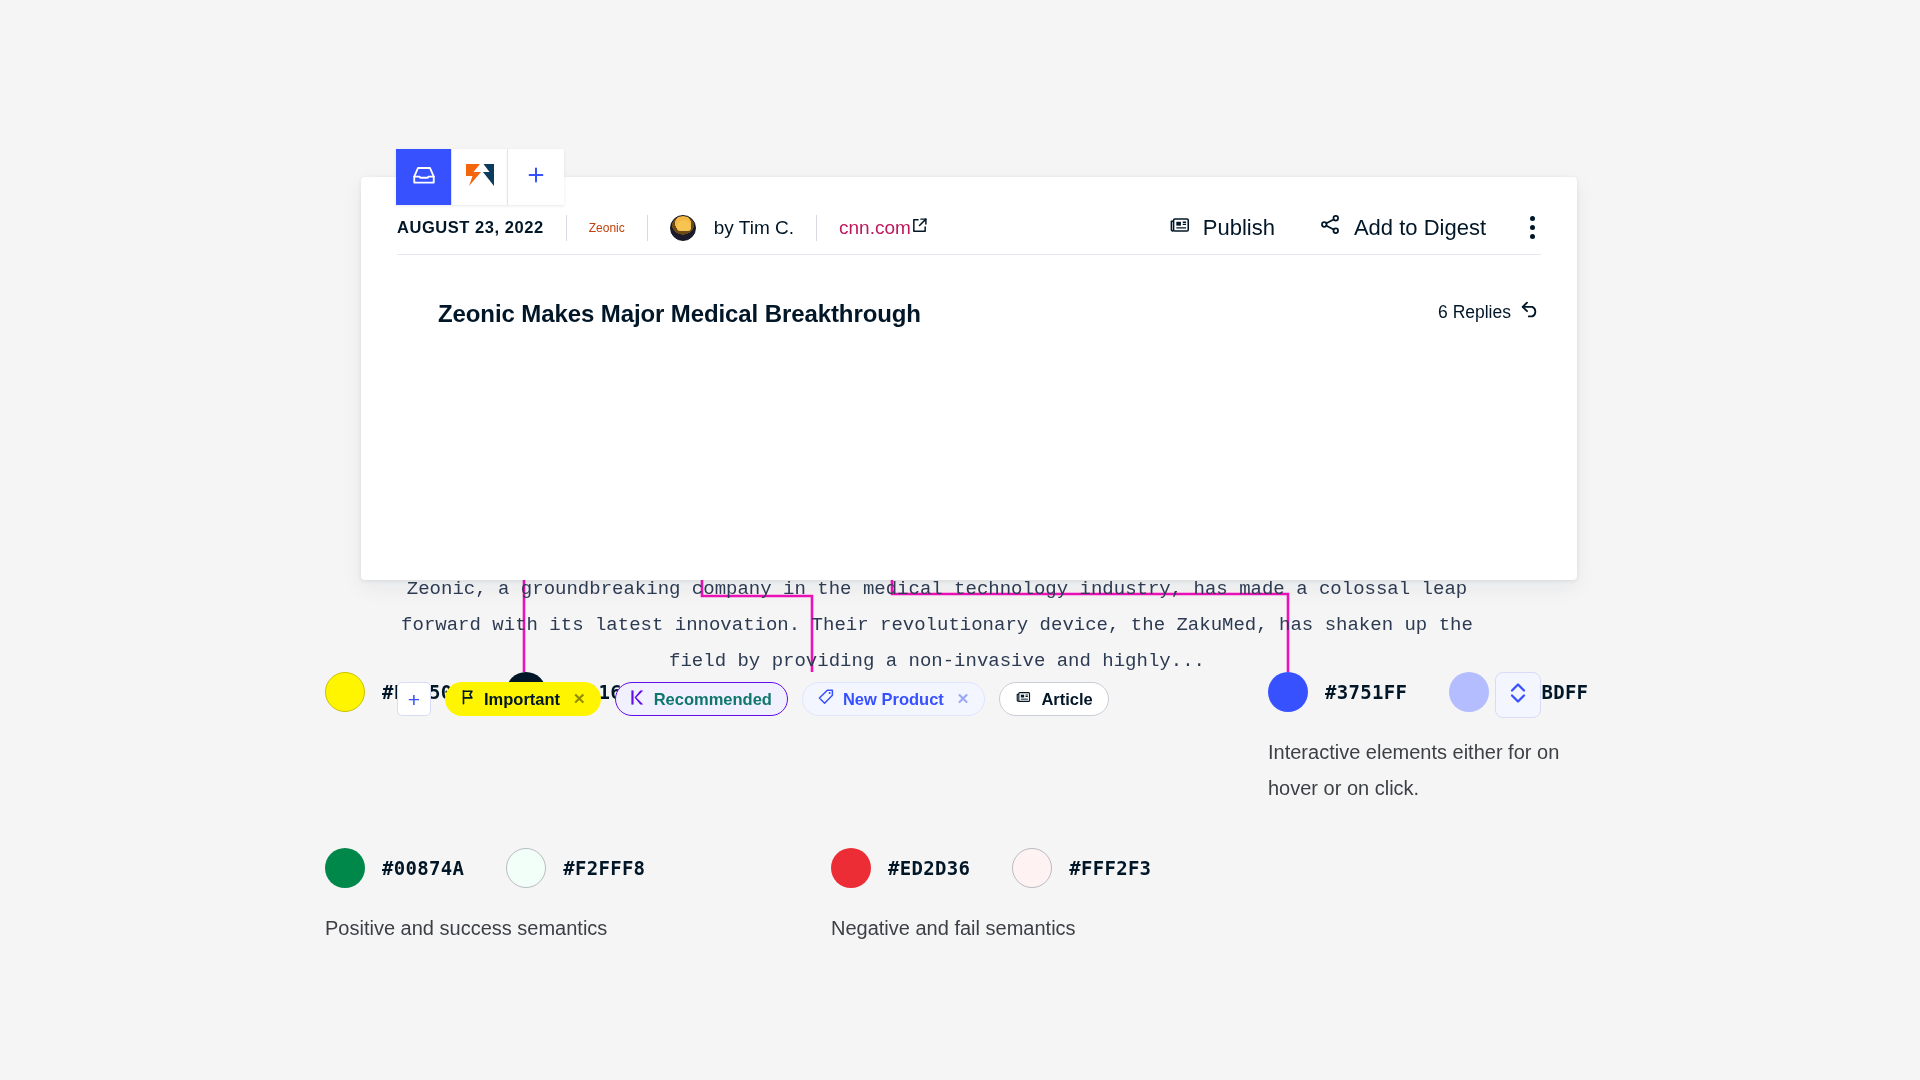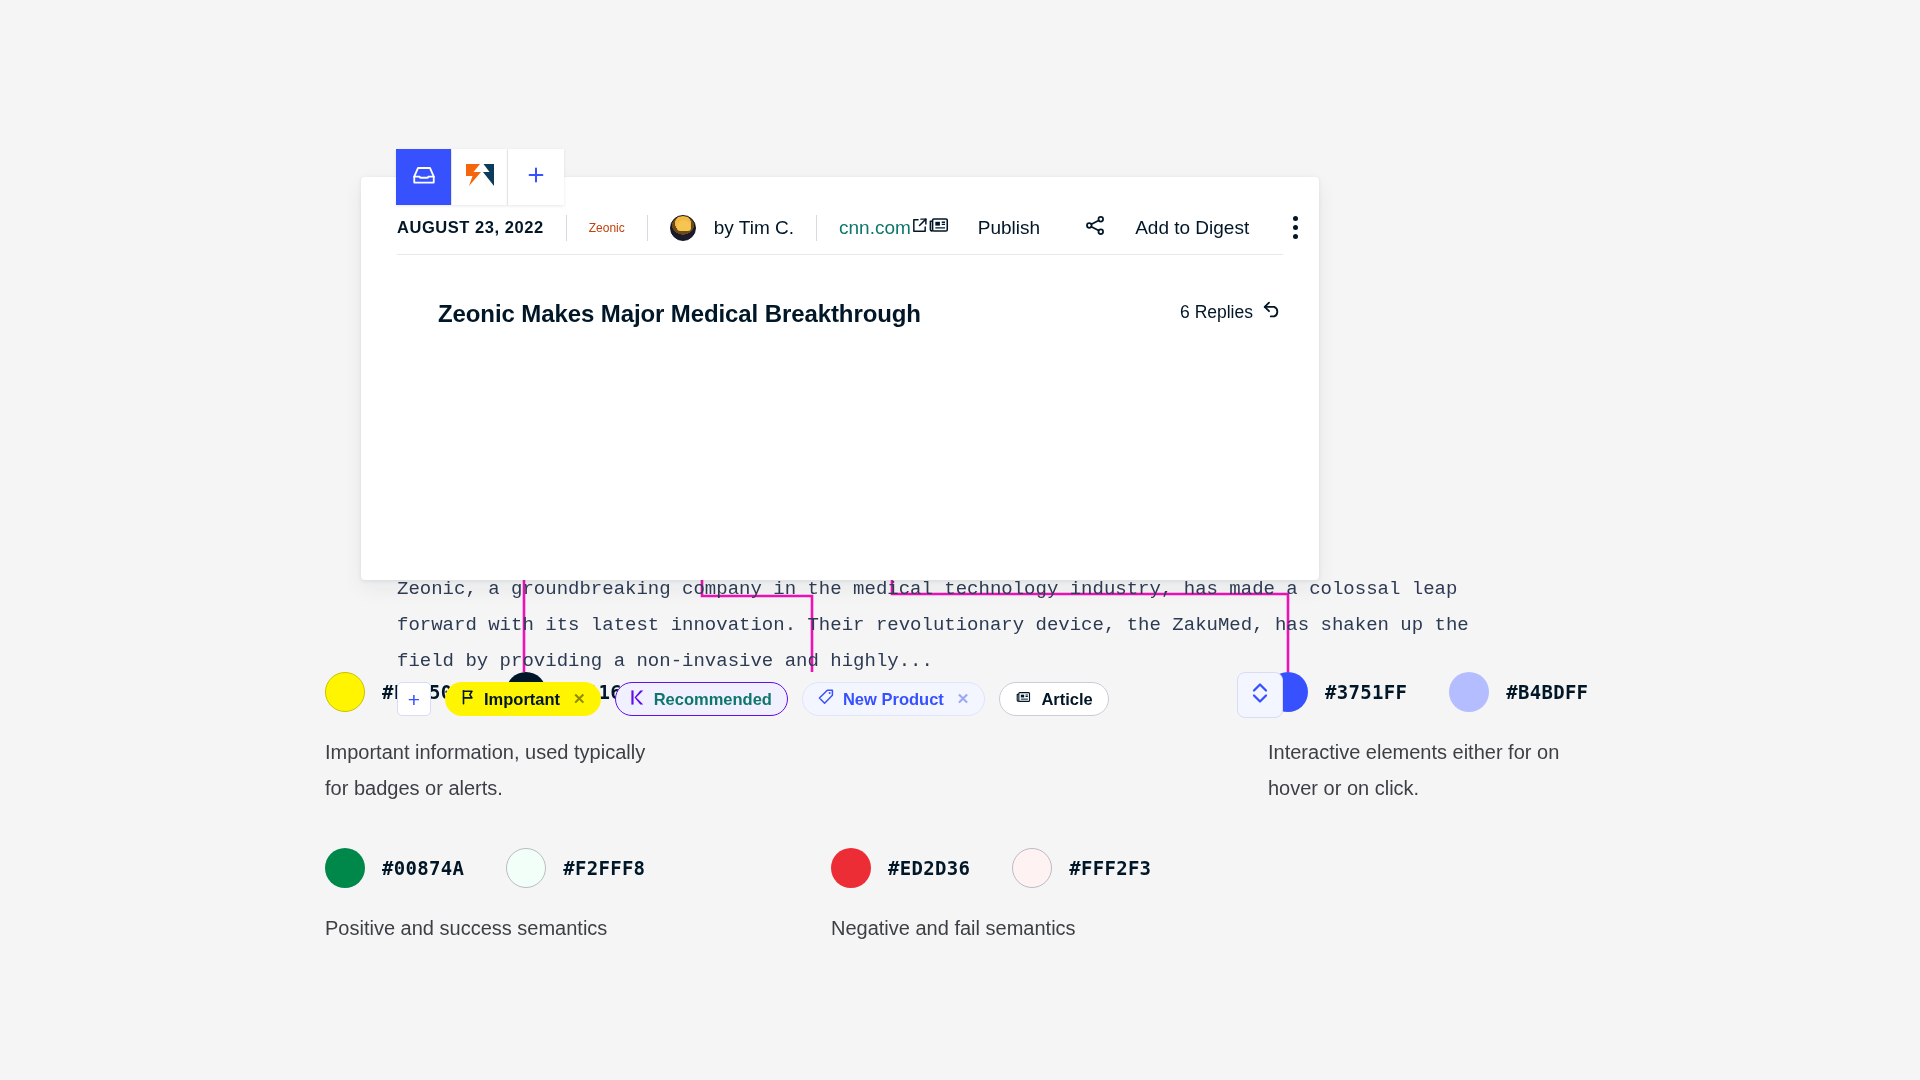--- a/index.html
+++ b/index.html
@@ -21,24 +21,25 @@
     display: flex; align-items: center; justify-content: center;
     border-right: 1px solid #ececec;
     box-shadow: 0 1px 3px rgba(20,30,60,.10);
   }
   .tab:last-child { border-right: none; }
   .tab.active { background: #3751ff; }
 
   
   .card {
     position: absolute; left: 361px; top: 177px;
-    width: 958px; height: 403px;
+    width: 1216px; height: 403px;
     background: #ffffff; border-radius: 4px;
     box-shadow: 0 1px 4px rgba(20,30,60,.09), 0 8px 22px rgba(20,30,60,.06);
     z-index: 10;
+    text-align: center;
   }
 
   
   .meta-row {
     position: absolute; left: 36px; top: 24px; right: 36px; height: 54px;
     display: flex; align-items: center;
     border-bottom: 1px solid #e6e8ed;
   }
   .meta-date {
     font-size: 16.5px; font-weight: 700; letter-spacing: .55px; color: #011627;
@@ -50,25 +51,25 @@
   .avatar {
     width: 26px; height: 26px; border-radius: 50%;
     background: radial-gradient(circle at 50% 30%, #f3b944 0 38%, #6b4a18 39% 55%, #1b1b2b 56%);
     border: 1px solid #0c1320; flex: none; overflow: hidden; position: relative;
   }
   .avatar::after {
     content: ""; position: absolute; left: 6px; top: 4px; width: 14px; height: 11px;
     border-radius: 7px 7px 3px 3px; background: #f5c451;
   }
   .meta-author-name { font-size: 19px; color: #011627; }
-  .meta-link { font-size: 19px; color: #0f766e; display: flex; align-items: center; white-space: nowrap; }
+  .meta-link { font-size: 19px; color: #be185d; display: flex; align-items: center; white-space: nowrap; }
   .meta-actions { margin-left: auto; display: flex; align-items: center; }
   .action {
-    display: flex; align-items: center; gap: 28px; cursor: pointer;
-    font-size: 19px; color: #011627; white-space: nowrap;
+    display: flex; align-items: center; gap: 12px; cursor: pointer;
+    font-size: 22px; color: #011627; white-space: nowrap;
   }
   .action + .action { margin-left: 44px; }
   .kebab { margin-left: 38px; display: flex; flex-direction: column; gap: 4px; align-items: center; cursor: pointer; padding: 4px 6px; }
   .kebab i { width: 5px; height: 5px; border-radius: 50%; background: #011627; display: block; }
 
   
   .headline-row {
     position: absolute; left: 36px; top: 123px; right: 36px;
     display: flex; align-items: flex-start;
   }
@@ -303,21 +304,20 @@
       <div class="swrow">
         <div class="sw">
           <span class="dot" style="background:#FFF500;border:1px solid #c9c200;"></span>
           <span class="hex">#FFF500</span>
         </div>
         <div class="sw">
           <span class="dot" style="background:#011627;"></span>
           <span class="hex">#011627</span>
         </div>
       </div>
-      <div class="caption">Important information, used typically for badges or alerts.</div>
     </div>
 
 
     <div class="swgroup" style="left:1268px; top:672px;">
       <div class="swrow">
         <div class="sw">
           <span class="dot" style="background:#3751FF;"></span>
           <span class="hex">#3751FF</span>
         </div>
         <div class="sw">

